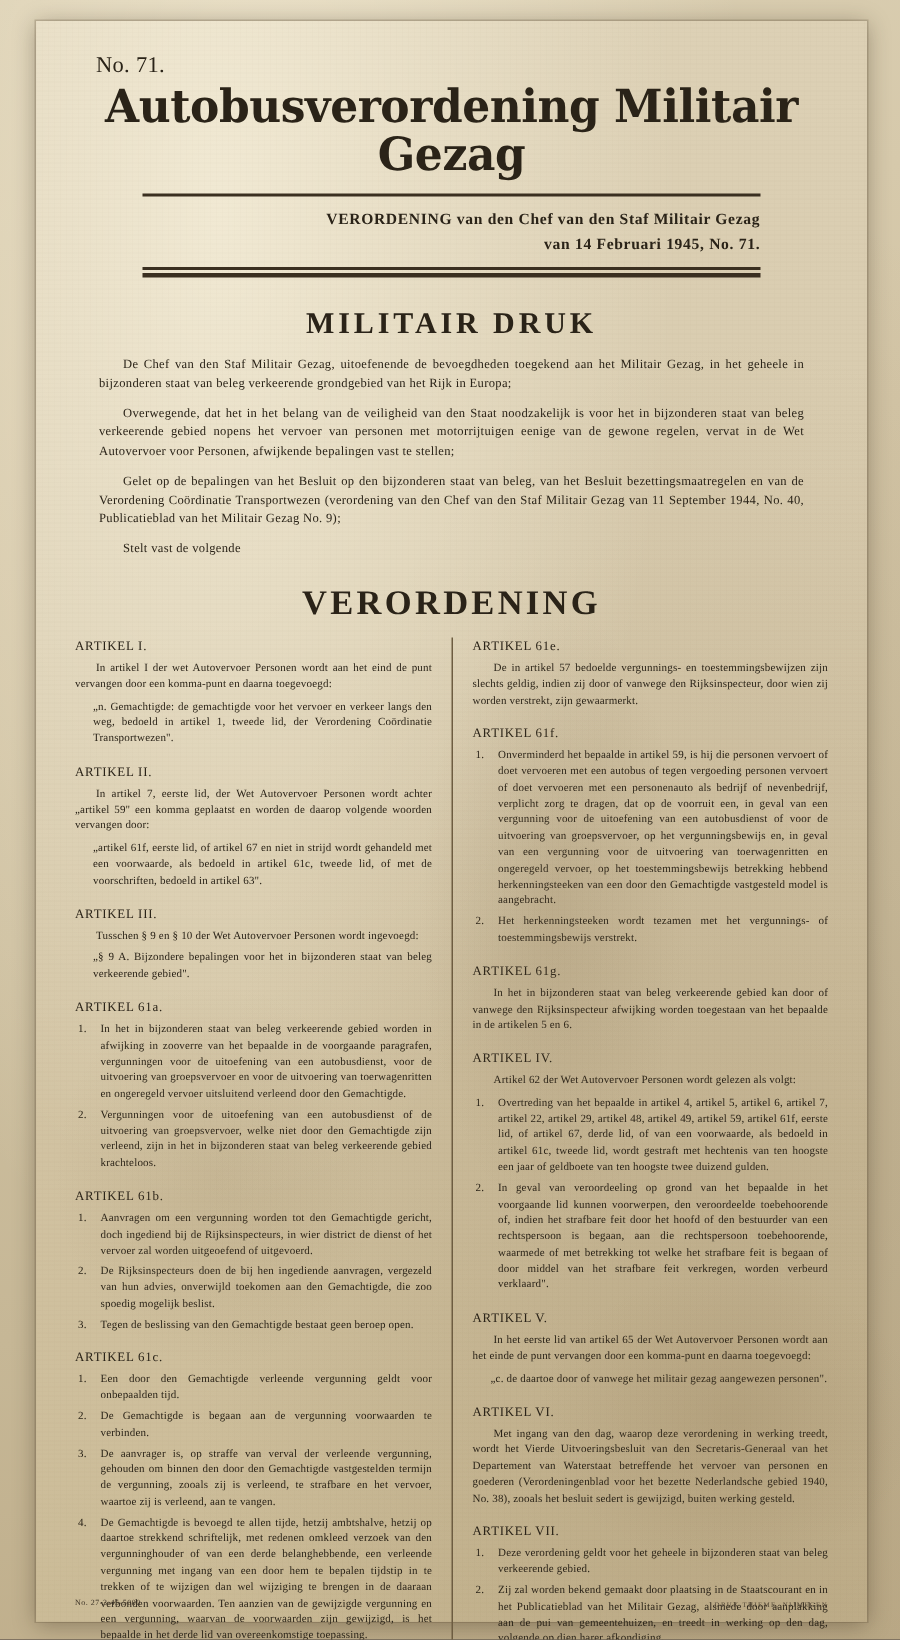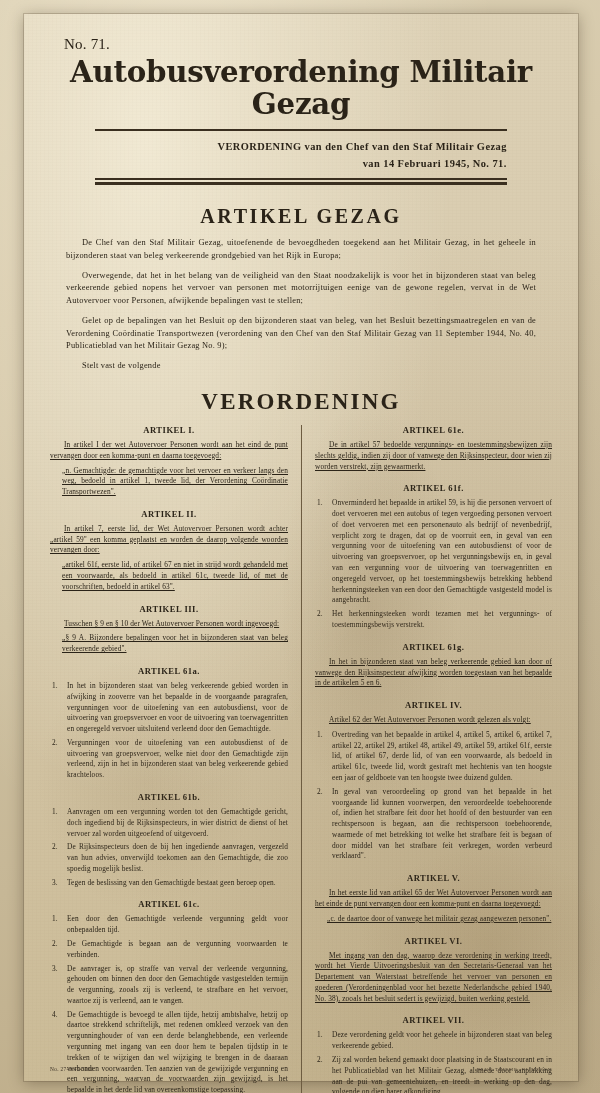--- a/index.html
+++ b/index.html
@@ -67,27 +67,27 @@
     text-align:center;font-size:23px;font-weight:700;
     letter-spacing:2.2px;margin:16px 0 10px;
   }
 
   .cols{display:flex;gap:0;align-items:stretch;}
   .col{width:50%;box-sizing:border-box;}
   .col.left{padding-right:13px;}
   .col.right{padding-left:13px;border-left:1.1px solid #6d5c41;}
 
   .art{
-    text-align:center;font-size:8.6px;font-weight:700;
+    text-align:left;font-size:8.6px;font-weight:400;
     letter-spacing:.5px;margin:11px 0 5px;
   }
   .art:first-child{margin-top:0;}
   .body{
     font-size:7.35px;line-height:1.47;text-align:justify;
-    letter-spacing:.12px;margin:0 0 4px;text-decoration:underline;
+    letter-spacing:.12px;margin:0 0 4px;
   }
   .body.ind{text-indent:14px;}
   .body.quote{padding-left:12px;text-indent:0;}
   ol.items{margin:0;padding:0;list-style:none;counter-reset:it;}
   ol.items>li{
     counter-increment:it;position:relative;
     padding-left:17px;margin-bottom:3px;
     font-size:7.35px;line-height:1.47;text-align:justify;letter-spacing:.12px;
   }
   ol.items>li:before{
@@ -116,21 +116,21 @@
       <div class="subtitle">
         <div>VERORDENING van den Chef van den Staf Militair Gezag</div>
         <div>van 14 Februari 1945, No. 71.</div>
       </div>
       <div class="dbl">
         <div class="rule-thin"></div>
         <div class="rule-thick"></div>
       </div>
     </div>
 
-    <div class="mg-head">ARTIKEL GEZAG</div>
+    <div class="mg-head">MILITAIR DRUK</div>
 
     <div class="pre">
       <p>De Chef van den Staf Militair Gezag, uitoefenende de bevoegdheden toegekend aan het Militair Gezag, in het geheele in bijzonderen staat van beleg verkeerende grondgebied van het Rijk in Europa;</p>
       <p>Overwegende, dat het in het belang van de veiligheid van den Staat noodzakelijk is voor het in bijzonderen staat van beleg verkeerende gebied nopens het vervoer van personen met motorrijtuigen eenige van de gewone regelen, vervat in de Wet Autovervoer voor Personen, afwijkende bepalingen vast te stellen;</p>
       <p>Gelet op de bepalingen van het Besluit op den bijzonderen staat van beleg, van het Besluit bezettingsmaatregelen en van de Verordening Coördinatie Transportwezen (verordening van den Chef van den Staf Militair Gezag van 11 September 1944, No. 40, Publicatieblad van het Militair Gezag No. 9);</p>
       <p>Stelt vast de volgende</p>
     </div>
 
     <div class="ver-head">VERORDENING</div>
 

